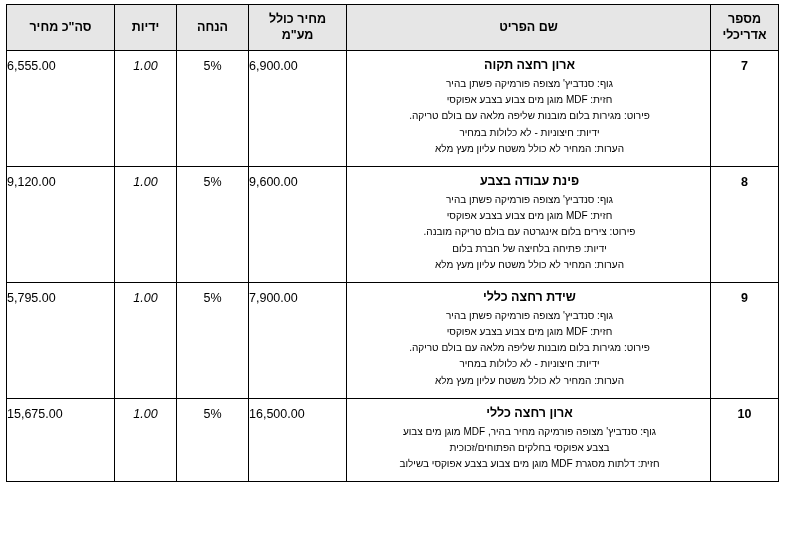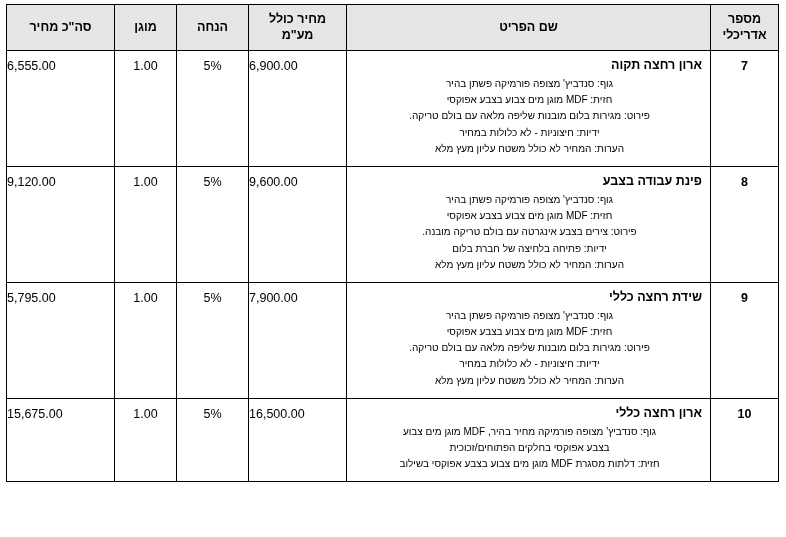--- a/index.html
+++ b/index.html
@@ -68,25 +68,26 @@
     padding-left: 0;
     white-space: nowrap;
   }
   td.disc {
     text-align: center;
     padding-top: 8px;
   }
   td.qty {
     text-align: center;
     padding-top: 8px;
+    font-style: italic;
   }
   .item-title {
     font-weight: bold;
     font-size: 12.5px;
-    text-align: right;
+    text-align: center;
     direction: rtl;
     margin-bottom: 4px;
     padding-left: 2px;
   }
   .item-line {
     font-size: 10px;
     text-align: center;
     direction: rtl;
     line-height: 1.62;
     padding-left: 2px;
@@ -114,21 +115,21 @@
         <th>
           <span>מספר</span><br>
           <span>אדריכלי</span>
         </th>
         <th>שם הפריט</th>
         <th>
           <span>מחיר כולל</span><br>
           <span>מע"מ</span>
         </th>
         <th>הנחה</th>
-        <th>מוגן</th>
+        <th>ידיות</th>
         <th>סה"כ מחיר</th>
       </tr>
     </thead>
     <tbody>
       <tr>
         <td class="num">7</td>
         <td class="desc">
           <div class="item-title">ארון רחצה תקוה</div>
           <div class="item-line">גוף: סנדביץ' מצופה פורמיקה פשתן בהיר</div>
           <div class="item-line">חזית: MDF מוגן מים צבוע בצבע אפוקסי</div>
@@ -140,21 +141,21 @@
         <td class="disc">5%</td>
         <td class="qty">1.00</td>
         <td class="numeric">6,555.00</td>
       </tr>
       <tr>
         <td class="num">8</td>
         <td class="desc">
           <div class="item-title">פינת עבודה בצבע</div>
           <div class="item-line">גוף: סנדביץ' מצופה פורמיקה פשתן בהיר</div>
           <div class="item-line">חזית: MDF מוגן מים צבוע בצבע אפוקסי</div>
-          <div class="item-line">פירוט: צירים בצבע אינגרטה עם בולם טריקה מובנה.</div>
+          <div class="item-line">פירוט: צירים בלום אינגרטה עם בולם טריקה מובנה.</div>
           <div class="item-line">ידיות: פתיחה בלחיצה של חברת בלום</div>
           <div class="item-line">הערות: המחיר לא כולל  משטח עליון מעץ מלא</div>
         </td>
         <td class="numeric">9,600.00</td>
         <td class="disc">5%</td>
         <td class="qty">1.00</td>
         <td class="numeric">9,120.00</td>
       </tr>
       <tr>
         <td class="num">9</td>

